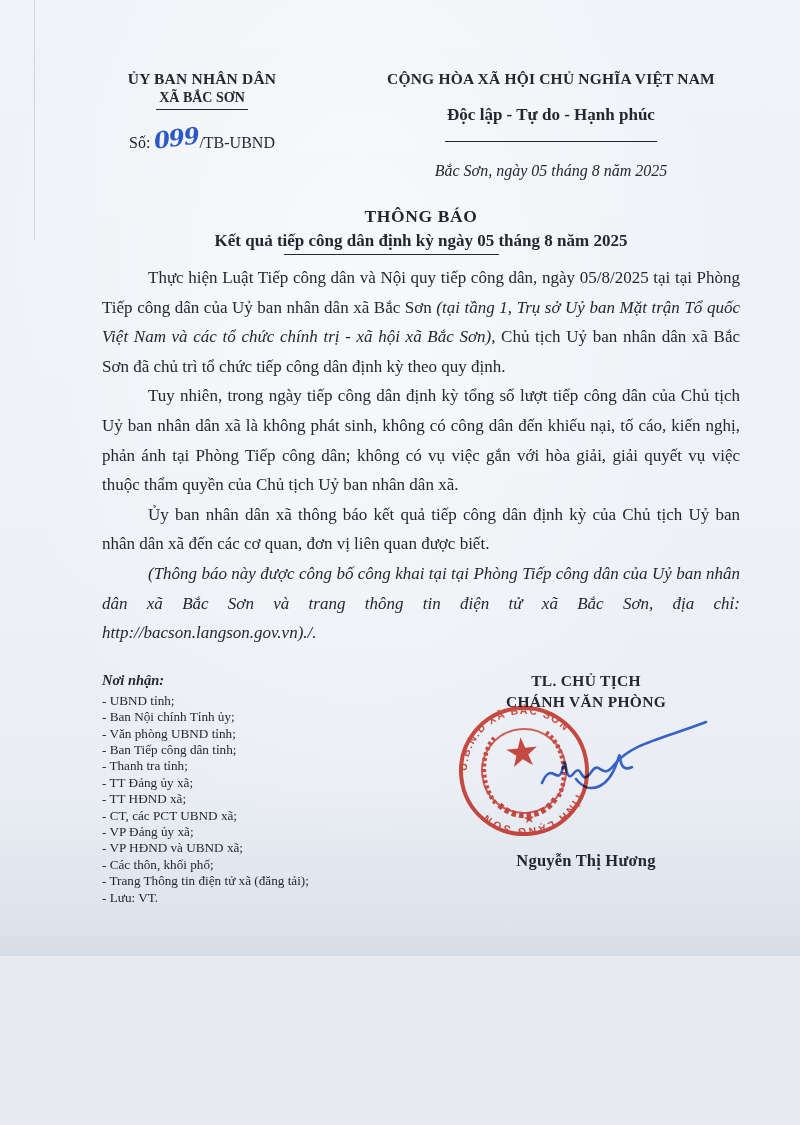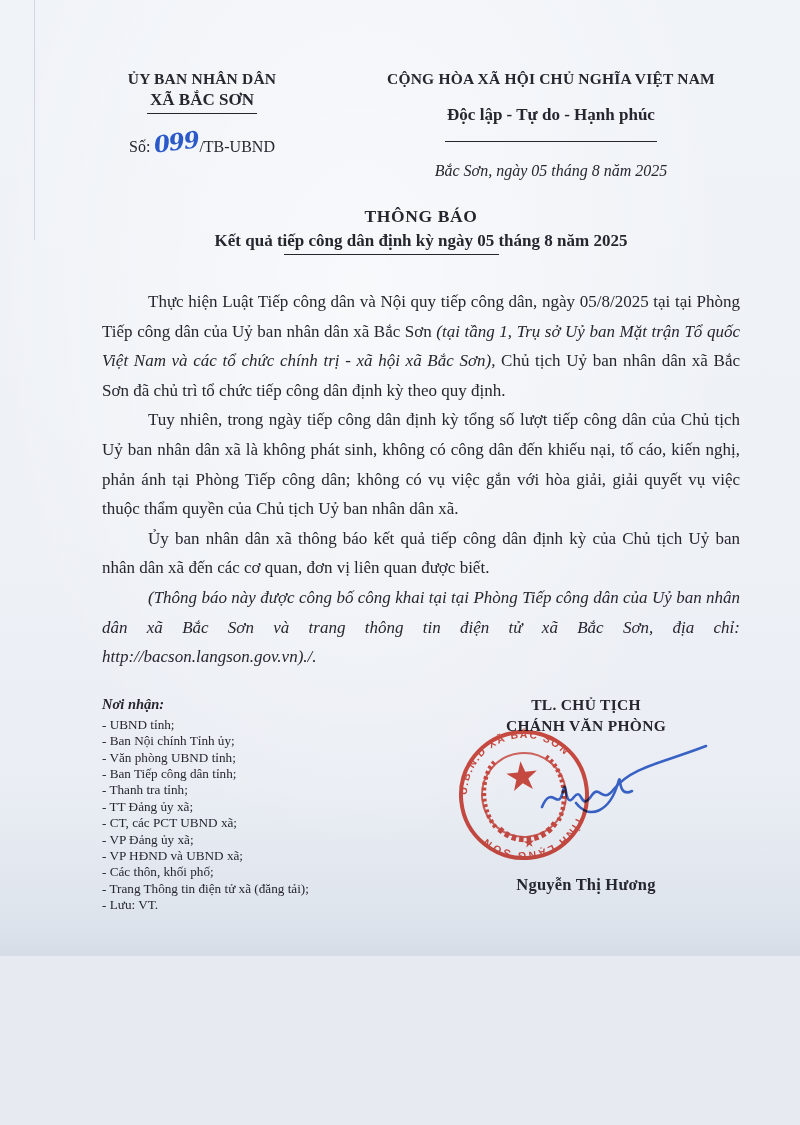--- a/index.html
+++ b/index.html
@@ -19,42 +19,42 @@
     content:"";position:absolute;left:34px;top:0;width:1px;height:240px;
     background:rgba(120,135,160,.25);
   }
   .content{padding:70px 60px 0 102px;}
 
   
   .hdr{display:flex;align-items:flex-start;}
   .hdr-left{width:200px;text-align:center;flex:0 0 auto;}
   .hdr-right{flex:1;text-align:center;margin-left:60px;}
   .org1{font-weight:bold;font-size:15.5px;letter-spacing:.2px;}
-  .org2{display:inline-block;font-weight:bold;font-size:17px;margin-top:2px;
+  .org2{display:inline-block;font-weight:bold;font-size:14px;margin-top:2px;
         padding:0 3px 3px;border-bottom:1.6px solid #26262f;}
   .docnum{margin-top:16px;font-size:16px;white-space:nowrap;}
   .docnum .hand{
     display:inline-block;color:#2b59c8;font-style:italic;font-weight:bold;
     font-size:23px;letter-spacing:-1px;transform:rotate(-7deg) translateY(-2px);
     font-family:"DejaVu Serif",serif;
   }
   .nat1{font-weight:bold;font-size:15.5px;letter-spacing:.2px;}
   .nat2{display:inline-block;font-weight:bold;font-size:17px;margin-top:17px;
         padding:0 2px 16px;border-bottom:1.6px solid #26262f;}
   .dateline{margin-top:20px;font-style:italic;font-size:16px;}
 
   
   .titleblock{margin-top:26px;text-align:center;}
   .doctype{font-weight:bold;font-size:17.5px;letter-spacing:.6px;}
   .subject{font-weight:bold;font-size:17px;margin-top:4px;}
   .subject-underline{width:215px;border-bottom:1.6px solid #26262f;
         margin:3px auto 0;transform:translateX(-30px);}
 
   
-  .bodytext{margin-top:32px;font-size:17px;line-height:29.6px;text-align:justify;}
+  .bodytext{margin-top:8px;font-size:17px;line-height:29.6px;text-align:justify;}
   .bodytext p{margin:0;text-indent:46px;}
   .em{font-style:italic;}
 
   
   .footer{display:flex;margin-top:24px;}
   .recipients{width:330px;flex:0 0 auto;}
   .recipients .label{font-weight:bold;font-style:italic;font-size:14.5px;}
   .recipients ul{list-style:none;margin:4px 0 0;padding:0;font-size:13.2px;line-height:16.4px;}
   .signing{flex:1;text-align:center;position:relative;}
   .delegation{font-weight:bold;font-size:15.5px;letter-spacing:.3px;}
@@ -101,20 +101,21 @@
     <div class="footer">
       <div class="recipients">
         <div class="label">Nơi nhận:</div>
         <ul>
             <li>- UBND tỉnh;</li>
             <li>- Ban Nội chính Tỉnh ủy;</li>
             <li>- Văn phòng UBND tỉnh;</li>
             <li>- Ban Tiếp công dân tỉnh;</li>
             <li>- Thanh tra tỉnh;</li>
             <li>- TT Đảng ủy xã;</li>
+            <li>- TT HĐND xã;</li>
             <li>- CT, các PCT UBND xã;</li>
             <li>- VP Đảng ủy xã;</li>
             <li>- VP HĐND và UBND xã;</li>
             <li>- Các thôn, khối phố;</li>
             <li>- Trang Thông tin điện tử xã (đăng tải);</li>
             <li>- Lưu: VT.</li>
           </ul>
       </div>
 
       <div class="signing">

